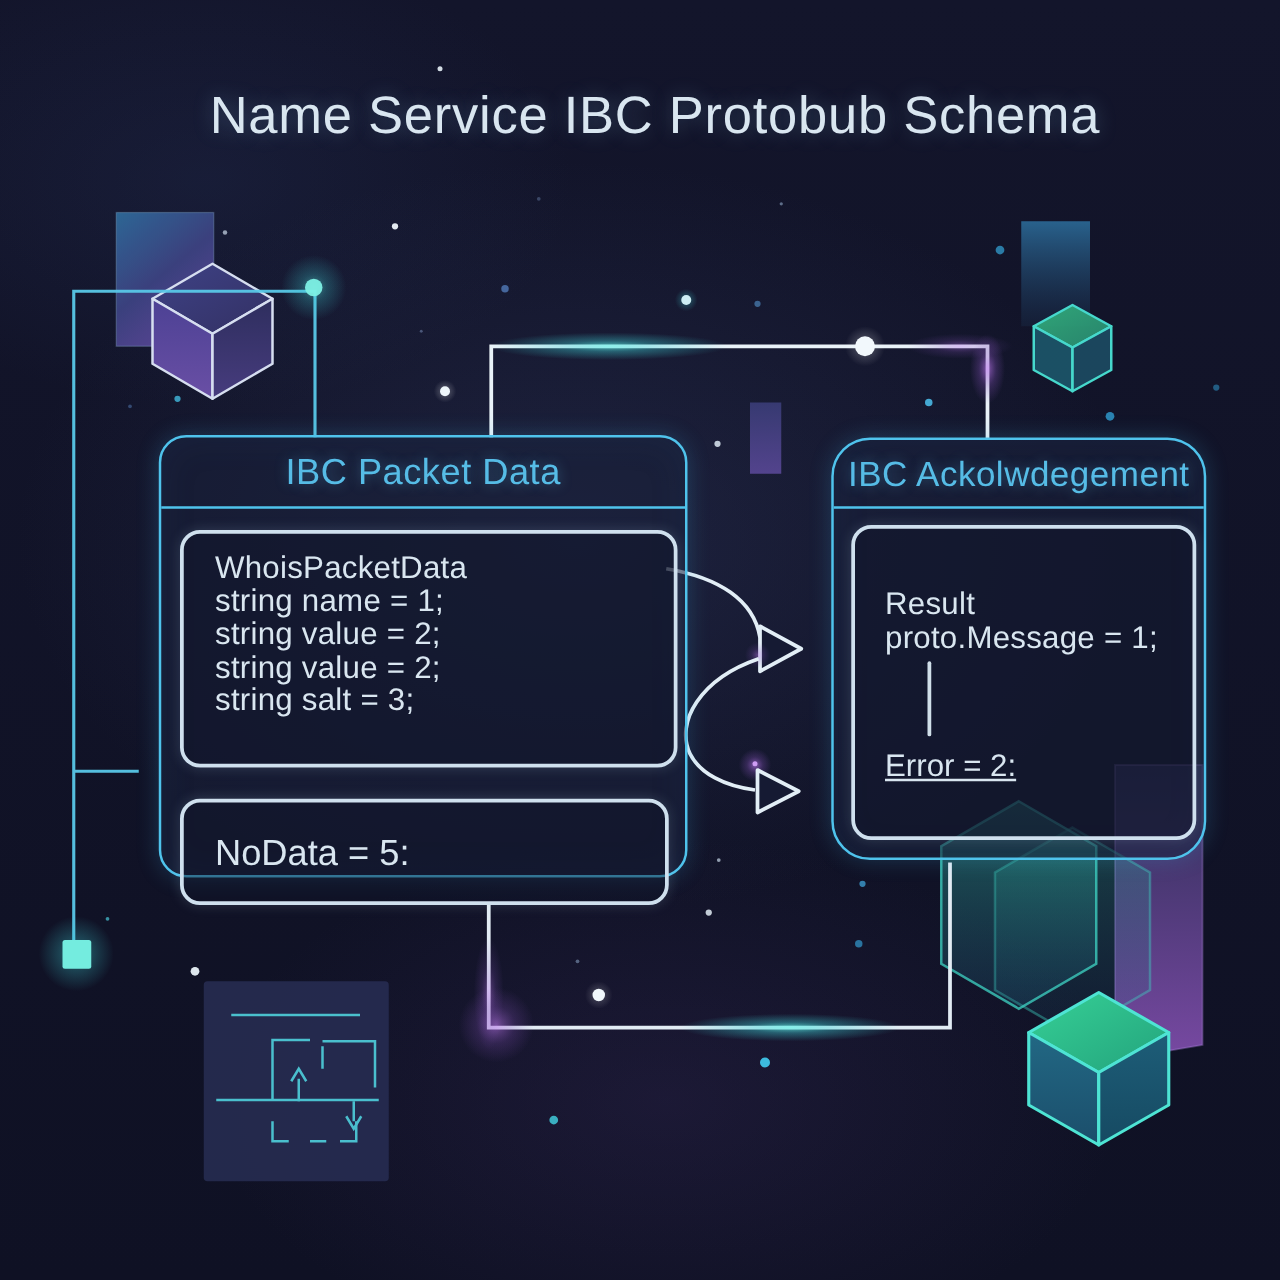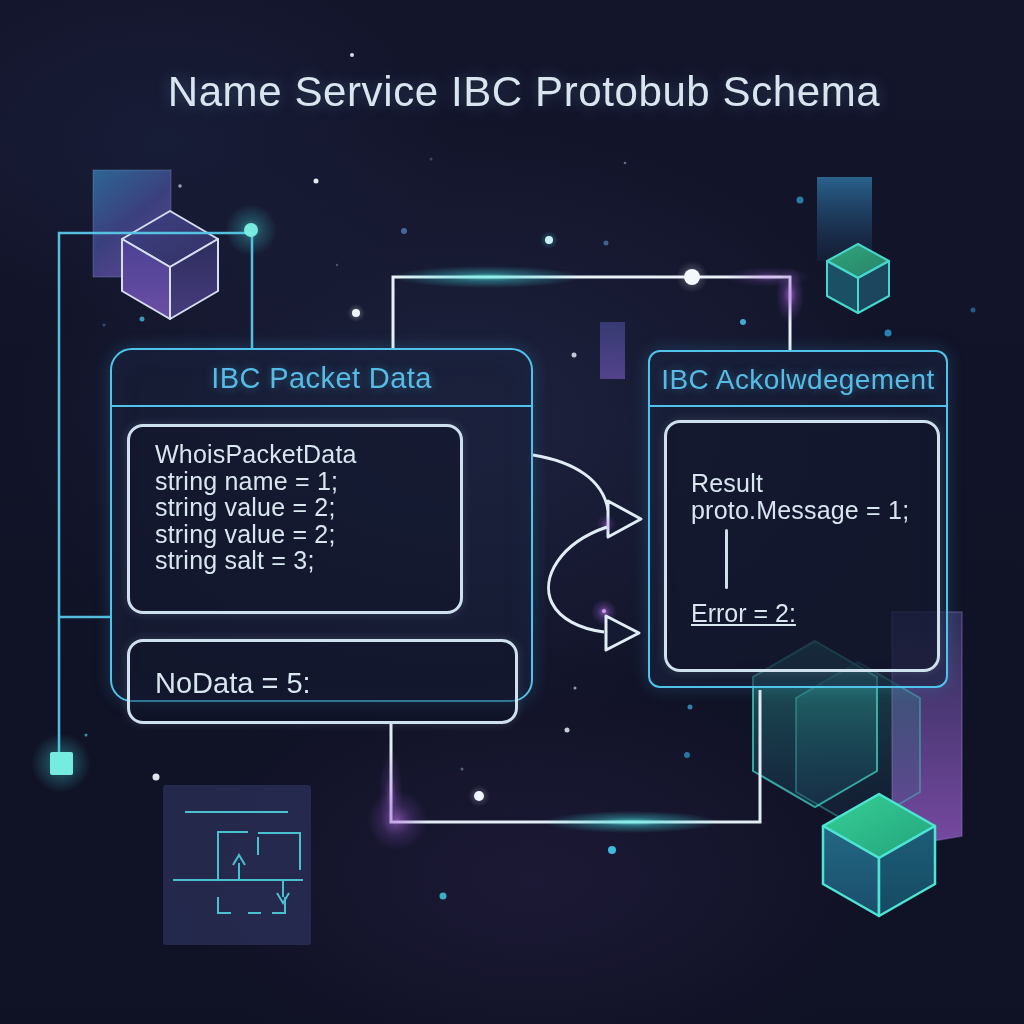--- a/index.html
+++ b/index.html
@@ -21,36 +21,37 @@
   .title{
     position:absolute;left:0;right:0;top:64px;text-align:center;line-height:56px;
     font-size:42px;font-weight:500;letter-spacing:.6px;color:var(--text-light);
     text-shadow:0 0 16px rgba(140,200,240,.28);
     padding-left:24px;
   }
   .panel{
     position:absolute;border:2.5px solid var(--accent-cyan);border-radius:22px;
     background:var(--panel-fill);
     box-shadow:0 0 18px rgba(70,180,230,.22), inset 0 0 30px rgba(40,80,130,.12);
+    margin-left:17px;
   }
   .panel-left{left:110px;top:348px;width:423px;height:354px;}
-  .panel-right{left:648px;top:350px;width:300px;height:338px;border-radius:12px;}
+  .panel-right{left:648px;top:350px;width:300px;height:338px;border-radius:31px;}
   .panel-header{
     text-align:center;color:var(--header-cyan);font-weight:500;letter-spacing:.4px;
     border-bottom:2.5px solid var(--accent-cyan);
     text-shadow:0 0 10px rgba(90,190,235,.4);
   }
   .panel-left .panel-header{height:57px;line-height:57px;font-size:29px;}
   .panel-right .panel-header{height:55px;line-height:55px;font-size:28px;}
   .inner-box{
     position:absolute;border:3px solid #cfe0ee;border-radius:16px;
     background:rgba(16,21,40,.45);box-shadow:0 0 10px rgba(180,215,240,.18);
     color:var(--text-light);
   }
-  .msg-box{left:15px;top:74px;width:336px;height:190px;padding:14px 10px 0 25px;}
+  .msg-box{left:15px;top:74px;width:398px;height:190px;padding:14px 10px 0 25px;}
   .msg-box .code-line{font-size:25px;line-height:26.5px;letter-spacing:.2px;}
   .msg-box .code-line.first{font-weight:500;}
   .nodata-box{left:15px;top:289px;width:391px;height:85px;padding:25px 10px 0 25px;font-size:29px;}
   .ack-box{left:14px;top:68px;width:276px;height:252px;}
   .ack-lines{position:absolute;left:24px;top:47px;font-size:25px;line-height:27px;letter-spacing:.2px;}
   .ack-divider{position:absolute;left:58px;top:106px;width:3px;height:60px;background:#d0dfe9;border-radius:2px;}
   .ack-error{position:absolute;left:24px;top:177px;font-size:25px;line-height:27px;text-decoration:underline;}
 </style>
 </head>
 <body>

